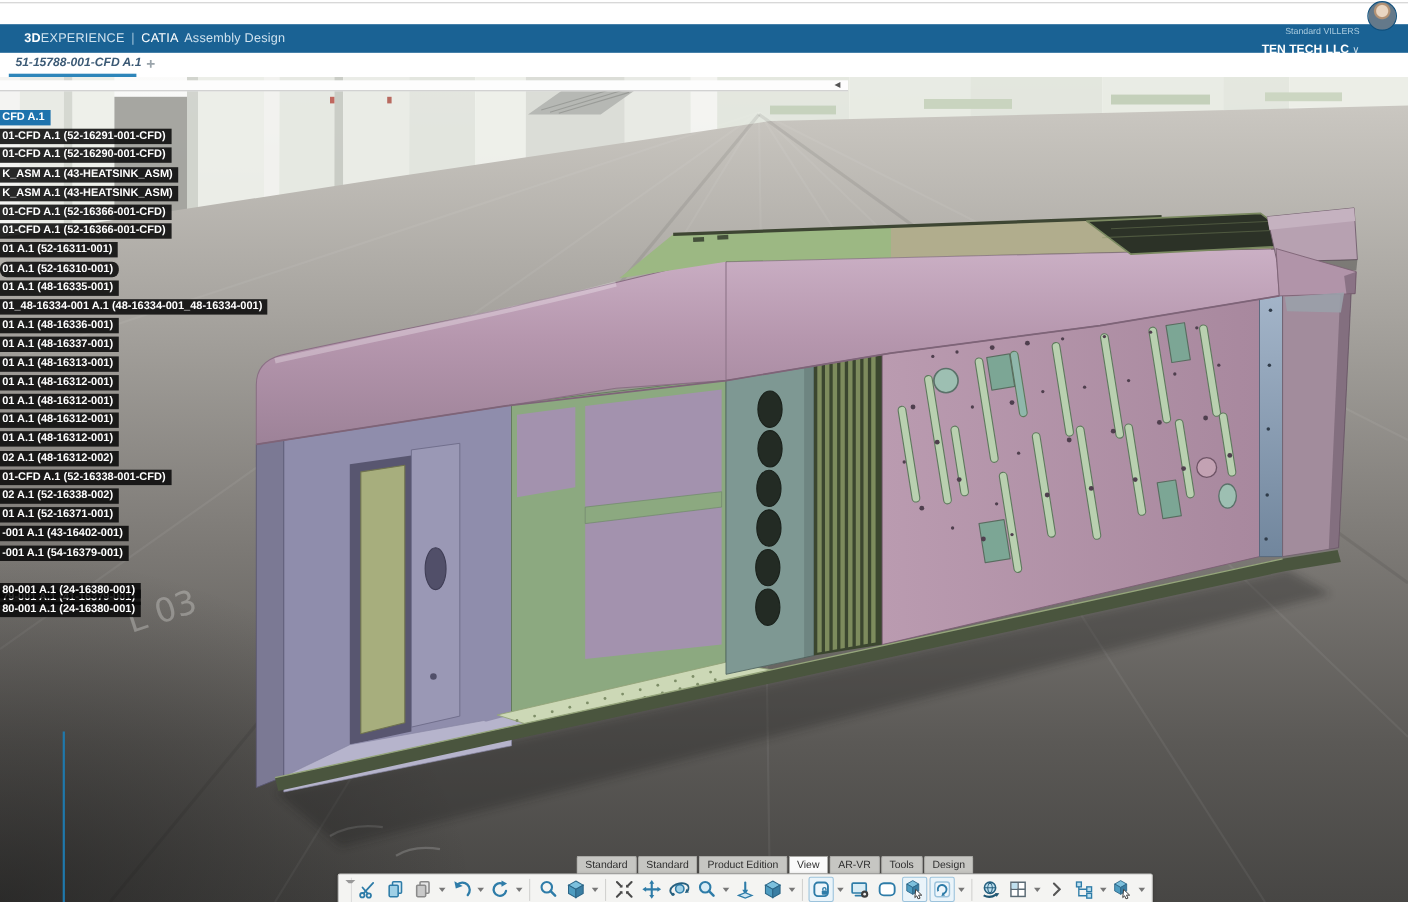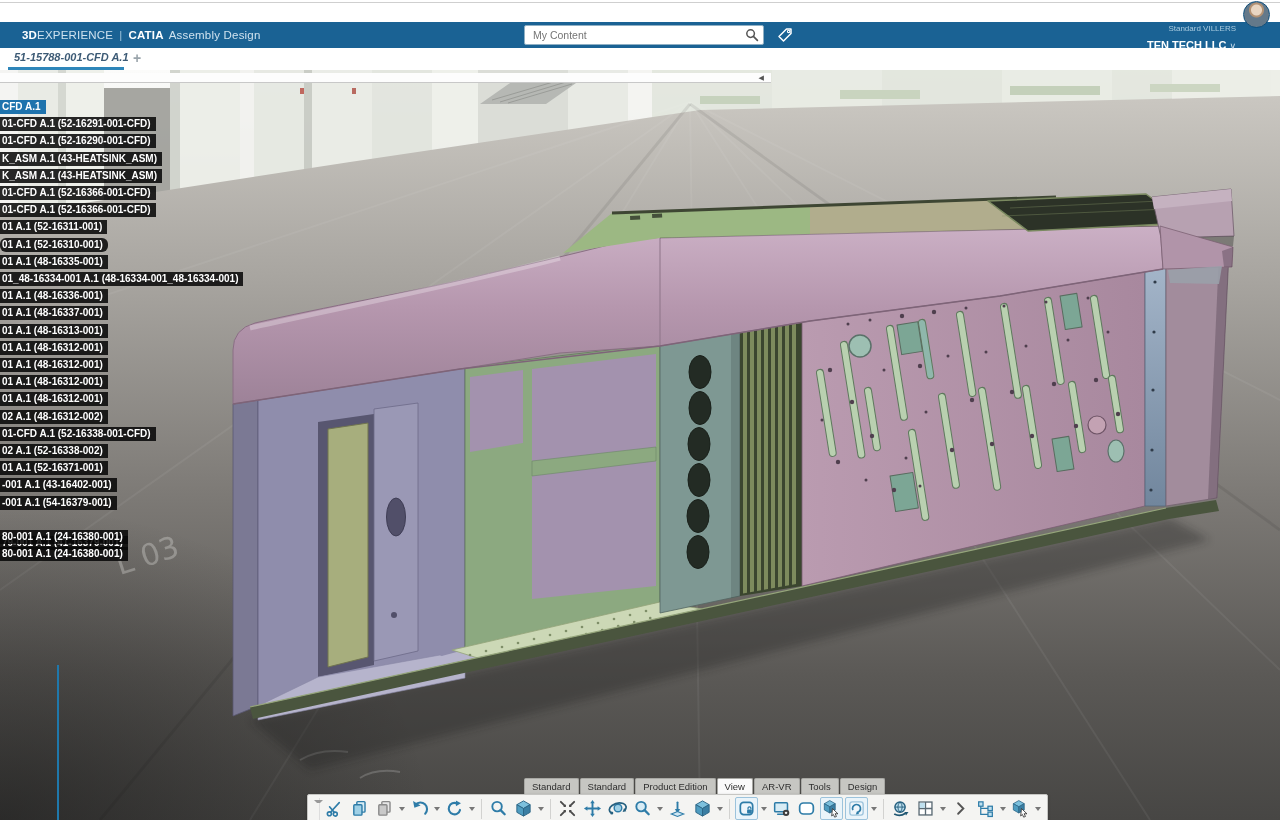--- a/index.html
+++ b/index.html
@@ -7,21 +7,21 @@
        font-family:"Liberation Sans",sans-serif;}
   .top-hairline{position:absolute;top:2px;left:0;width:100%;height:1px;background:#cfcfcf;}
   
   .topbar{position:absolute;top:22px;left:0;width:100%;height:26px;background:#1a6294;
           color:#fff;z-index:30;}
   .brand{position:absolute;left:22px;top:0;height:26px;display:flex;align-items:center;
          font-size:11.5px;letter-spacing:.2px;white-space:nowrap;}
   .brand-bold{font-weight:bold;}
   .brand-rest{color:#cfe2ef;}
   .brand-sep{margin:0 6px;color:#9fc3da;font-weight:normal;}
-  .brand-app{font-weight:bold;}
+  .brand-app{font-weight:normal;}
   .brand-module{color:#cfe2ef;margin-left:5px;}
   .search-wrap{position:absolute;left:524px;top:3px;display:flex;align-items:center;}
   .search-box{position:relative;}
   .search-input{width:206px;height:18px;border:1px solid #8fb0c4;border-radius:2px;background:#fff;
                 font-size:10.5px;padding:0 24px 0 8px;color:#333;outline:none;
                 font-family:"Liberation Sans",sans-serif;}
   .search-mag{position:absolute;right:5px;top:3px;width:14px;height:14px;}
   .tag-btn{margin-left:11px;width:20px;height:20px;display:flex;align-items:center;justify-content:center;}
   .user-block{position:absolute;right:44px;top:2px;text-align:right;line-height:1.25;white-space:nowrap;}
   .user-name{font-size:8px;color:#a9cbdf;}
@@ -183,35 +183,20 @@
 
 <div class="top-hairline"></div>
 
 <div class="topbar">
   <div class="brand">
     <span class="brand-bold">3D</span>
       <span class="brand-rest">EXPERIENCE</span>
     <span class="brand-sep">|</span>
     <span class="brand-app">CATIA</span>
     <span class="brand-module">Assembly Design</span>
-  </div>
-  <div class="search-wrap">
-    <span class="search-box">
-      <input class="search-input" type="text" placeholder="My Content" style="">
-      <svg class="search-mag" viewBox="0 0 14 14">
-        <circle cx="5.6" cy="5.6" r="3.8" fill="none" stroke="#555" stroke-width="1.5"></circle>
-        <path d="M8.4,8.4 L12.4,12.4" stroke="#555" stroke-width="1.7" stroke-linecap="round"></path>
-      </svg>
-    </span>
-    <span class="tag-btn">
-      <svg width="18" height="18" viewBox="0 0 18 18">
-        <path d="M3,10.5 L10.5,3 H15 V7.5 L7.5,15 Z" fill="none" stroke="#ffffff" stroke-width="1.5" stroke-linejoin="round"></path>
-        <circle cx="12.6" cy="5.4" r="1.2" fill="none" stroke="#ffffff" stroke-width="1.1"></circle>
-      </svg>
-    </span>
   </div>
   <div class="user-block">
     <div class="user-name">Standard VILLERS</div>
     <div><span class="user-org">TEN TECH LLC</span><span class="user-caret">∨</span></div>
   </div>
 </div>
 <div class="avatar"></div>
 
 <div class="tabbar">
   <span class="doc-tab">51-15788-001-CFD A.1</span>

